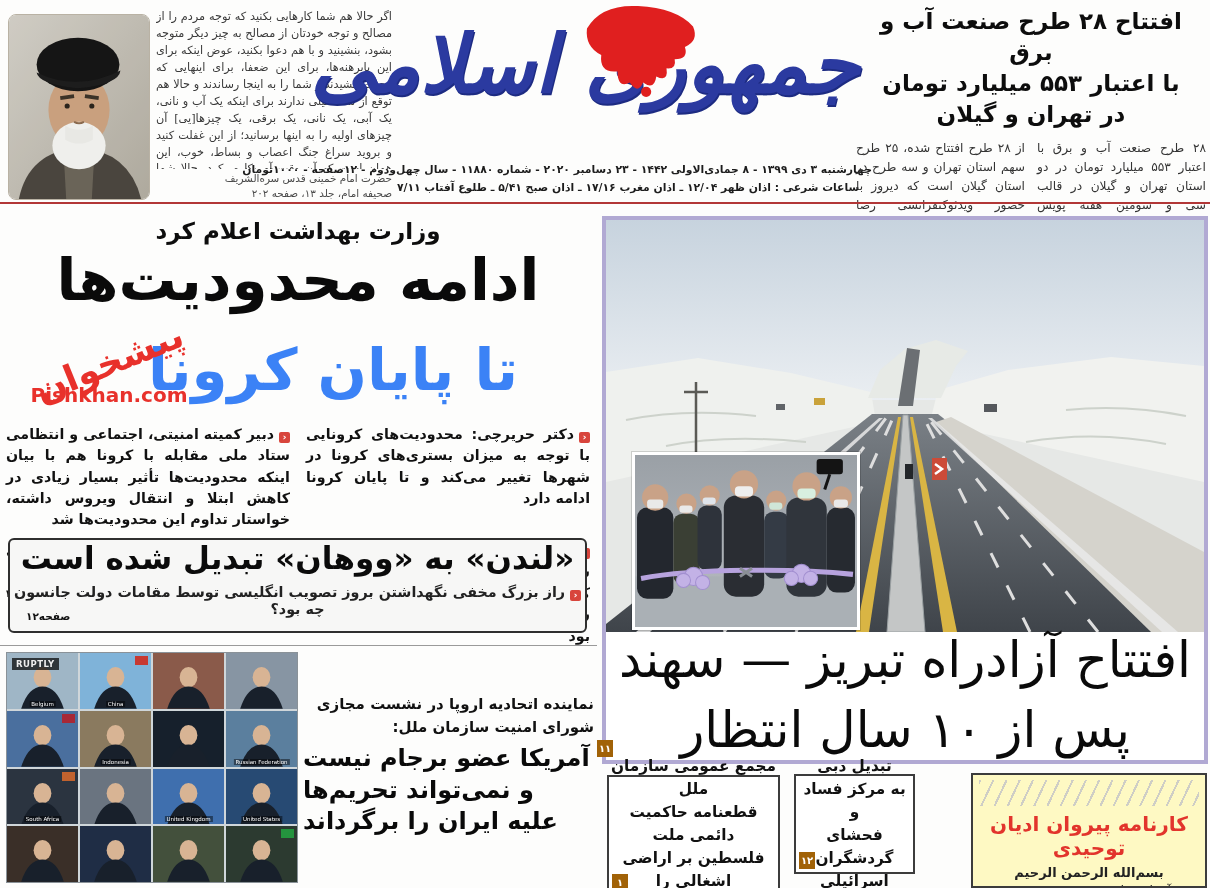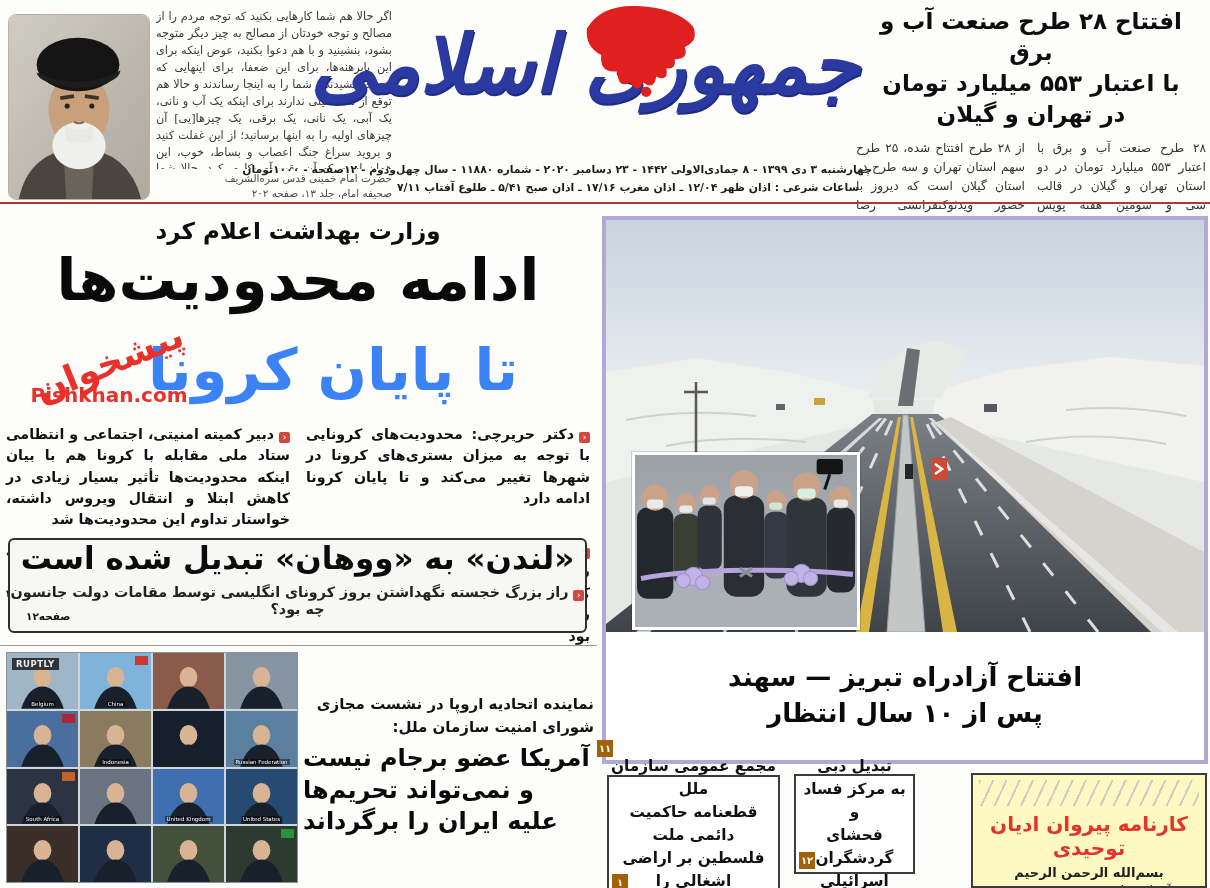--- a/index.html
+++ b/index.html
@@ -72,22 +72,22 @@
     color:#fff; background:rgba(0,0,0,.45); padding:0 2px; white-space:nowrap; z-index:2; }
 
   .un-text { left:303px; top:649px; width:291px; }
   .un-kicker { font-size:15px; font-weight:bold; line-height:1.5; white-space:pre-line; text-align:right; color:#111;margin-top:44px; }
   .un-h { margin-top:5px; font-size:24px; font-weight:bold; line-height:1.32; white-space:pre-line;
     text-align:left; color:#0a0a0a; letter-spacing:-.5px; }
 
   
   .photo-box { left:602px; top:216px; width:606px; height:548px; border:4px solid #b1a9d3; background:#fff; }
   .ph-photo { width:100%; height:412px; display:block; }
-  .ph-caption { height:126px; display:flex; flex-direction:column; justify-content:center; 
-    font-size:26px; font-weight:bold; line-height:1.4; color:#0a0a0a; text-align:center; }
+  .ph-caption { height:126px; display:flex; flex-direction:column; justify-content:center; align-items:center;
+    font-size:50px; font-weight:normal; line-height:1.4; color:#0a0a0a; text-align:center; }
   .inset { position:absolute; left:26px; top:232px; width:228px; height:178px; border:3px solid #fff;
     box-shadow:0 0 0 1px rgba(0,0,0,.15); }
   .inset svg { width:100%; height:100%; display:block; }
   .badge { width:16px; height:17px; background:#a16207; color:#fff; font-size:10px; font-weight:bold;
     display:flex; align-items:center; justify-content:center; }
   .badge-photo { position:absolute; left:-9px; bottom:3px; }
 
   
   .bbox { position:absolute; border:2px solid #3c3c3c; background:#fff; display:flex; align-items:center;
     justify-content:center; text-align:center; font-size:15.3px; font-weight:bold; line-height:1.5; white-space:pre-line; }
@@ -173,21 +173,21 @@
   <div class="abs lead-bullets">
     <p><span class="marker"></span><span>دکتر حریرچی: محدودیت‌های کرونایی با توجه به میزان بستری‌های کرونا در شهرها تغییر می‌کند و تا پایان کرونا ادامه دارد</span></p>
     <p><span class="marker"></span><span>در حال حاضر محدودیت‌های اعمال شده براساس مصوبات ستاد ملی کروناست و این محدودیت‌ها بنا بر گفته رئیس‌جمهور تا پایان کرونا با ما خواهد بود</span></p>
     <p><span class="marker"></span><span>دبیر کمیته امنیتی، اجتماعی و انتظامی ستاد ملی مقابله با کرونا هم با بیان اینکه محدودیت‌ها تأثیر بسیار زیادی در کاهش ابتلا و انتقال ویروس داشته، خواستار تداوم این محدودیت‌ها شد</span></p>
     <p><span class="marker"></span><span>وزارت بهداشت: اقدامات خوبی برای واردات واکسن کرونا انجام شده است</span>
       <span class="pref">صفحه۲</span></p>
   </div>
 
   <div class="abs london-box">
     <div class="lb-h">«لندن» به «ووهان» تبدیل شده است</div>
-    <div class="lb-sub"><span class="marker"></span><span>راز بزرگ خجسته نگهداشتن بروز کرونای انگلیسی توسط مقامات دولت جانسون چه بود؟</span></div>
+    <div class="lb-sub"><span class="marker"></span><span>راز بزرگ مخفی نگهداشتن بروز تصویب انگلیسی توسط مقامات دولت جانسون چه بود؟</span></div>
     <div class="lb-page">صفحه۱۲</div>
   </div>
 
   <div class="abs divider"></div>
 
   <div class="abs video-grid">
       <div class="vcell" style="background: rgb(159, 182, 198);">
         <svg class="sil" viewBox="0 0 40 30" preserveAspectRatio="none">
           <ellipse cx="20" cy="13" rx="5" ry="5.5" fill="#d8b494"></ellipse>
           <path d="M8 30 Q12 18 20 18 Q28 18 32 30 Z" fill="#18202b"></path>

